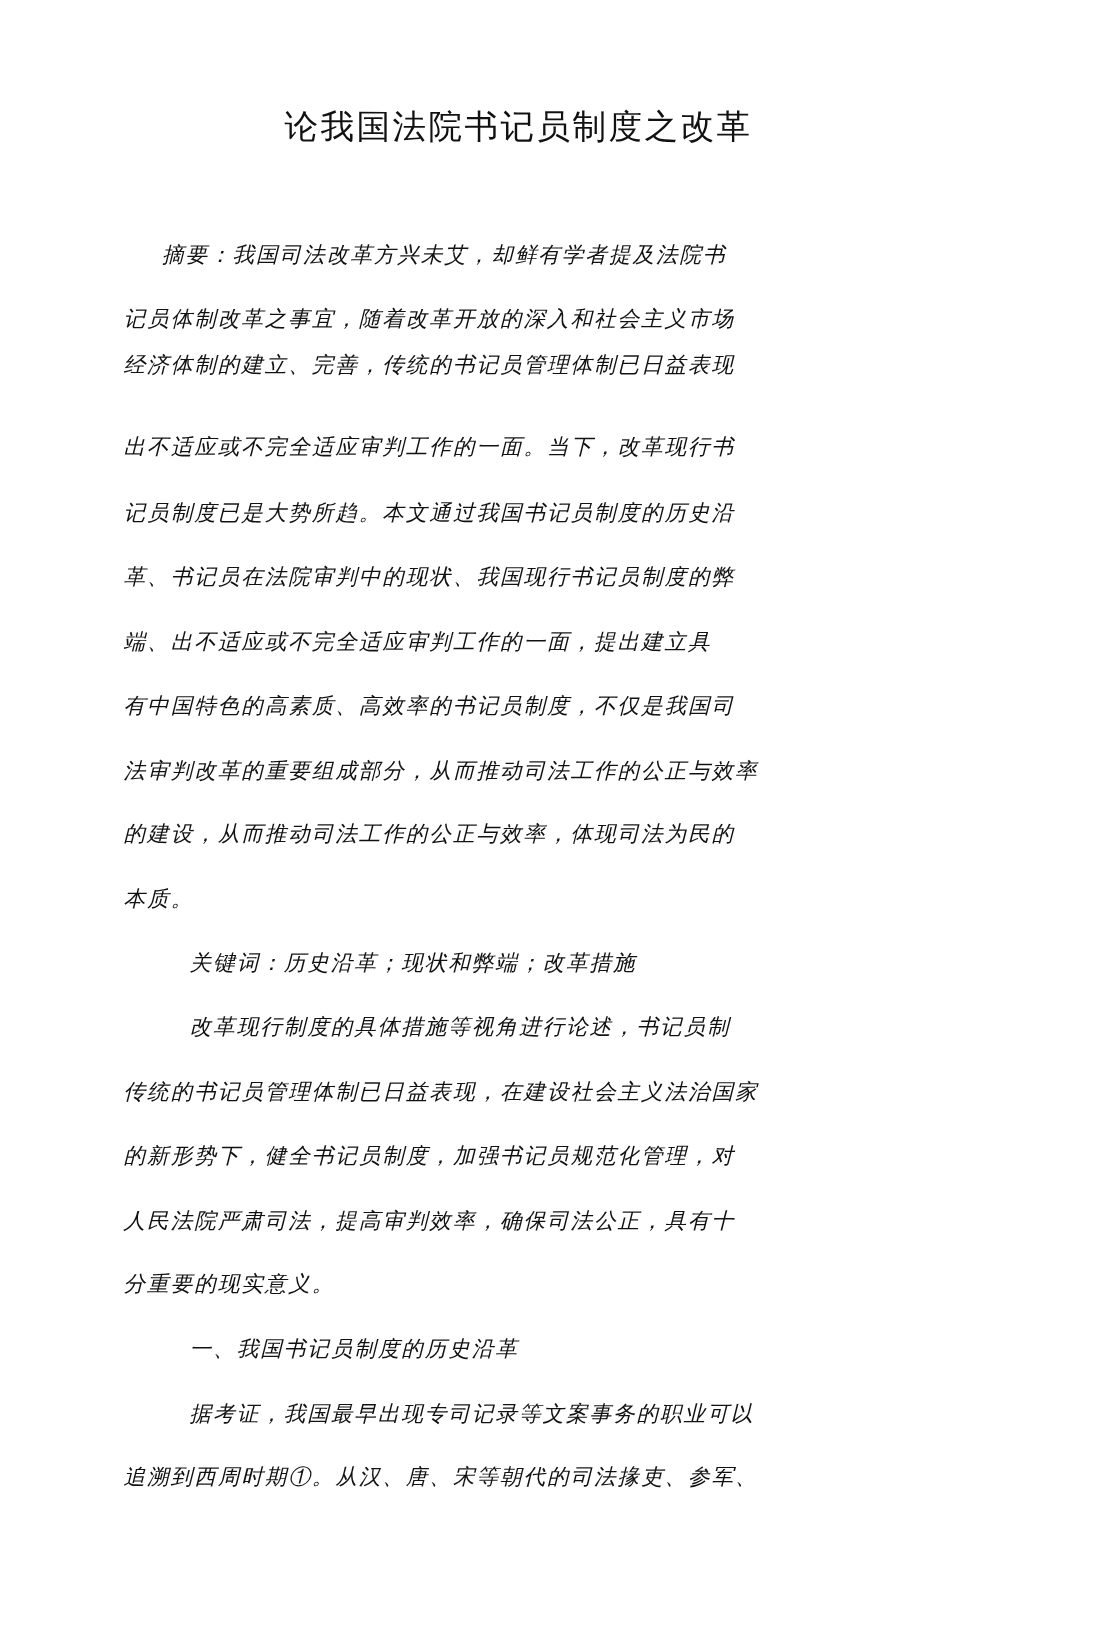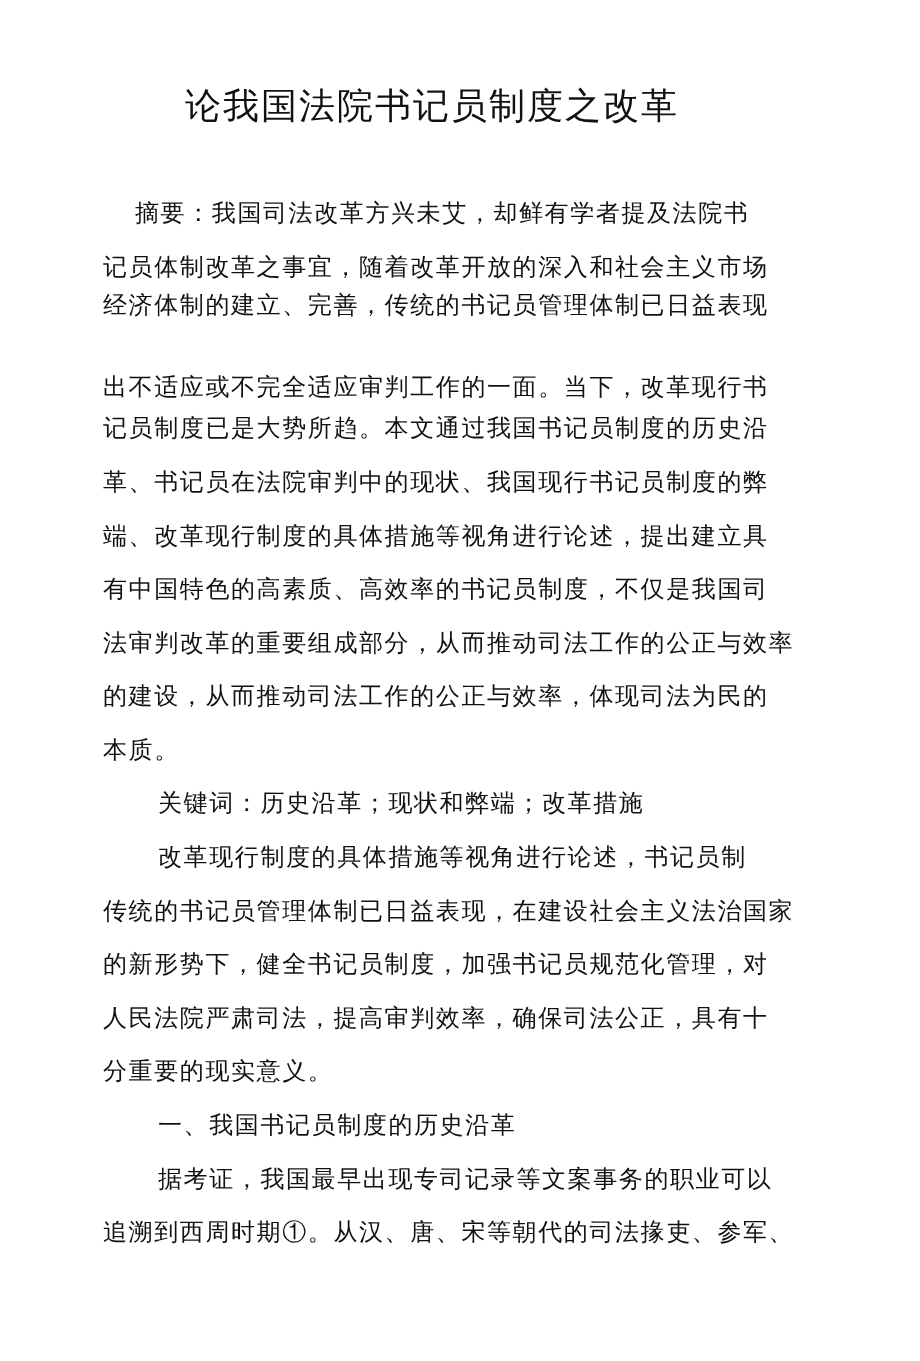--- a/index.html
+++ b/index.html
@@ -1,39 +1,39 @@
 <!DOCTYPE html>
 <html><head>
 <meta charset="utf-8">
 <style>
   html, body { margin:0; padding:0; background:#ffffff; }
   body { width:920px; height:1361px; position:relative; overflow:hidden;
          font-family:"DejaVu Serif", "Liberation Serif", serif; color:#111; }
   .title { position:absolute; top:82px; left:0; width:864px; text-align:center;
-           font-size:36px; letter-spacing:2px; line-height:48px; }
-  .line { position:absolute; font-size:24px; line-height:30px; white-space:nowrap;
-          letter-spacing:1.6px; }
+           font-size:28px; letter-spacing:2px; line-height:48px; }
+  .line { position:absolute; font-size:18px; line-height:30px; white-space:nowrap;
+          letter-spacing:1.6px;font-style:italic; }
   .l0 { left:103px; }
   .in1 { left:135px; }
   .in2 { left:158px; }
 </style>
 </head>
 <body>
 
 <div>
   <div class="title">论我国法院书记员制度之改革</div>
 
   <div>
     <div class="line in1" style="top:198px">摘要：我国司法改革方兴未艾，却鲜有学者提及法院书</div>
     <div class="line l0" style="top:252px">记员体制改革之事宜，随着改革开放的深入和社会主义市场</div>
     <div class="line l0" style="top:290px">经济体制的建立、完善，传统的书记员管理体制已日益表现</div>
-    <div class="line l0" style="top:372px">出不适应或不完全适应审判工作的一面。当下，改革现行书</div>
+    <div class="line l0" style="top:358px">出不适应或不完全适应审判工作的一面。当下，改革现行书</div>
     <div class="line l0" style="top:413px">记员制度已是大势所趋。本文通过我国书记员制度的历史沿</div>
     <div class="line l0" style="top:467px">革、书记员在法院审判中的现状、我国现行书记员制度的弊</div>
-    <div class="line l0" style="top:521px">端、改革现行制度的具体措施等视角进行论述，提出建立具</div>
+    <div class="line l0" style="top:521px">端、出不适应或不完全适应审判工作的一面，提出建立具</div>
     <div class="line l0" style="top:574px">有中国特色的高素质、高效率的书记员制度，不仅是我国司</div>
     <div class="line l0" style="top:628px">法审判改革的重要组成部分，从而推动司法工作的公正与效率</div>
     <div class="line l0" style="top:681px">的建设，从而推动司法工作的公正与效率，体现司法为民的</div>
     <div class="line l0" style="top:735px">本质。</div>
   </div>
 
   <div class="line in2" style="top:788px">关键词：历史沿革；现状和弊端；改革措施</div>
 
   <div>
     <div class="line in2" style="top:842px">改革现行制度的具体措施等视角进行论述，书记员制</div>

